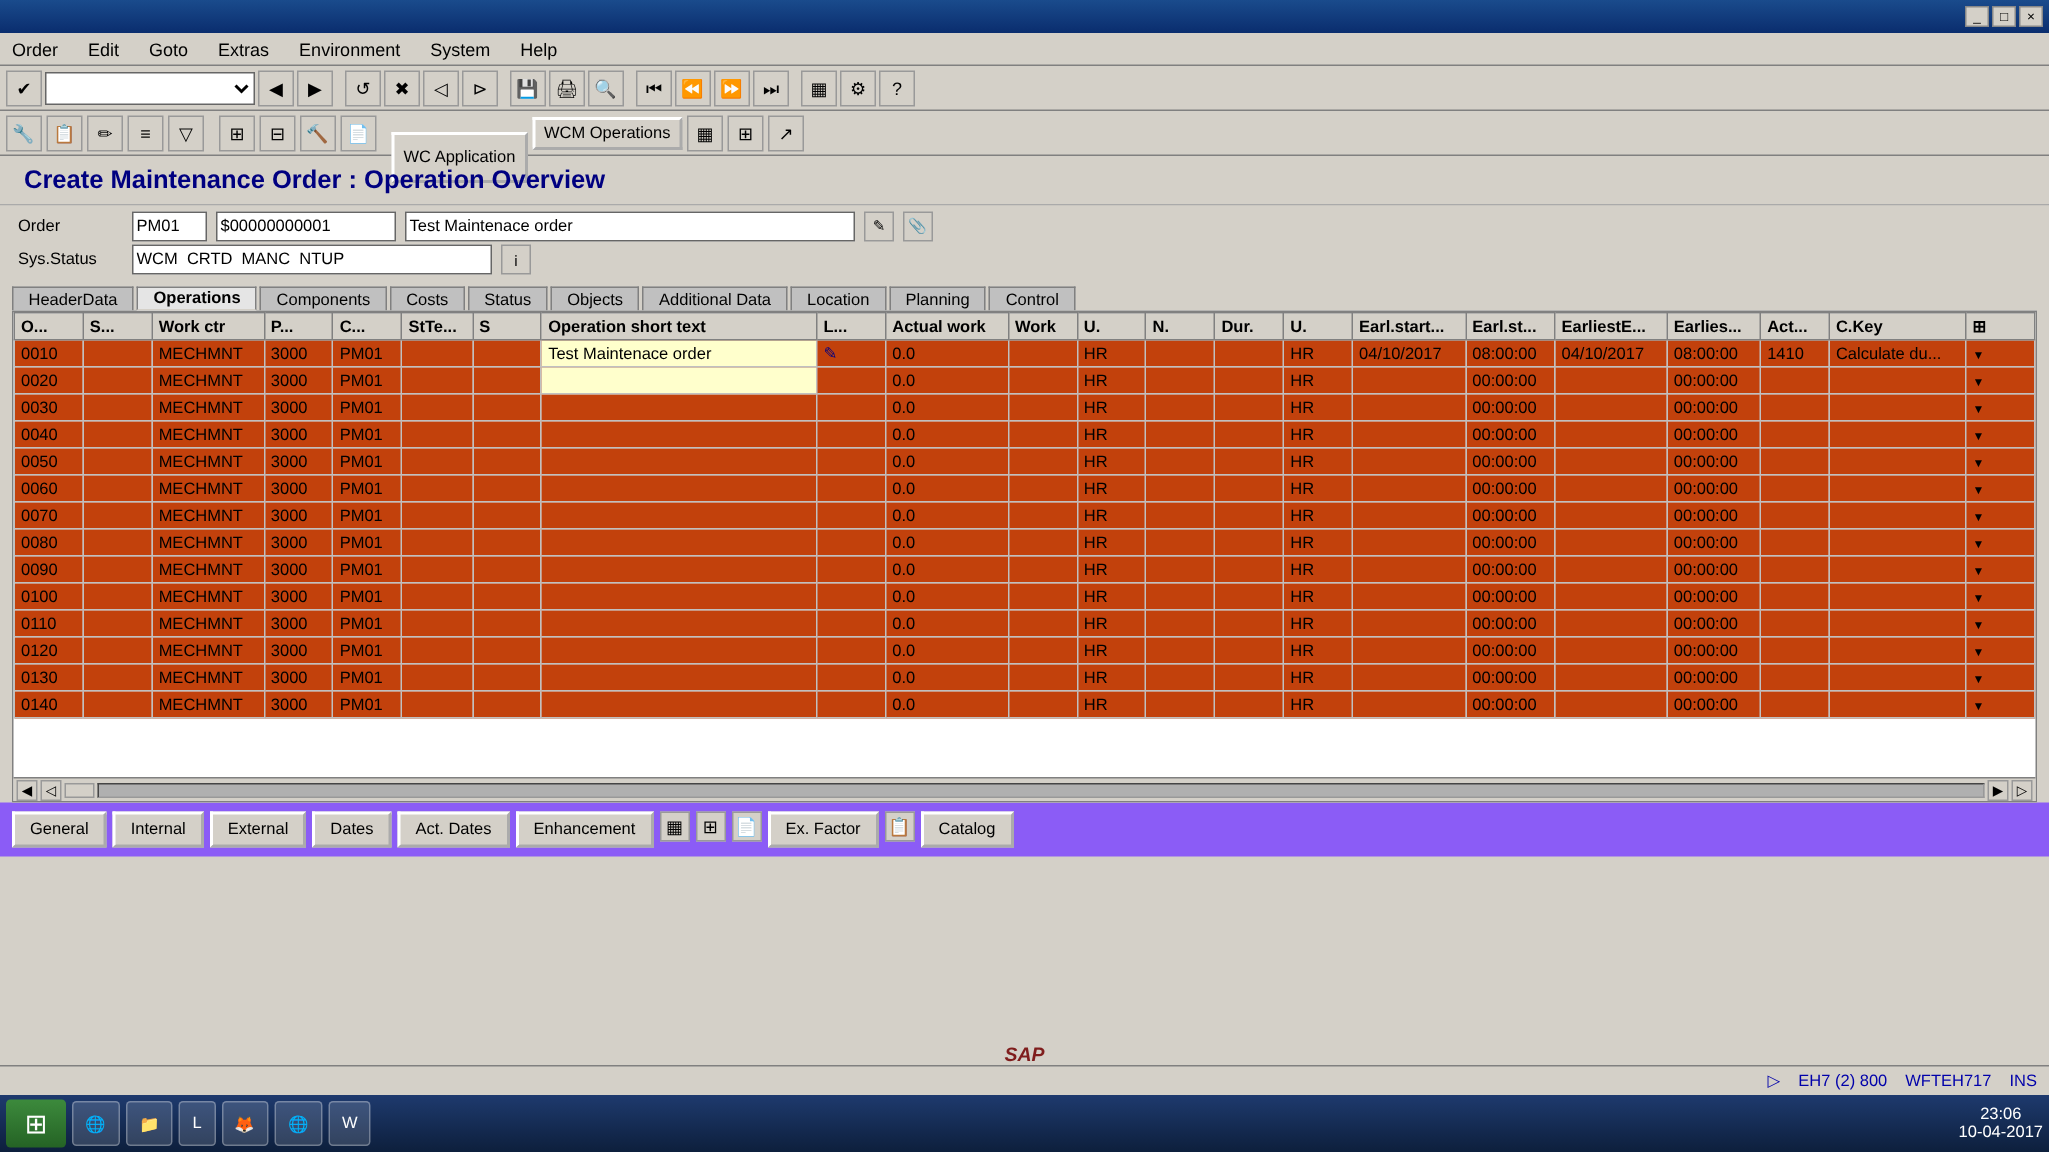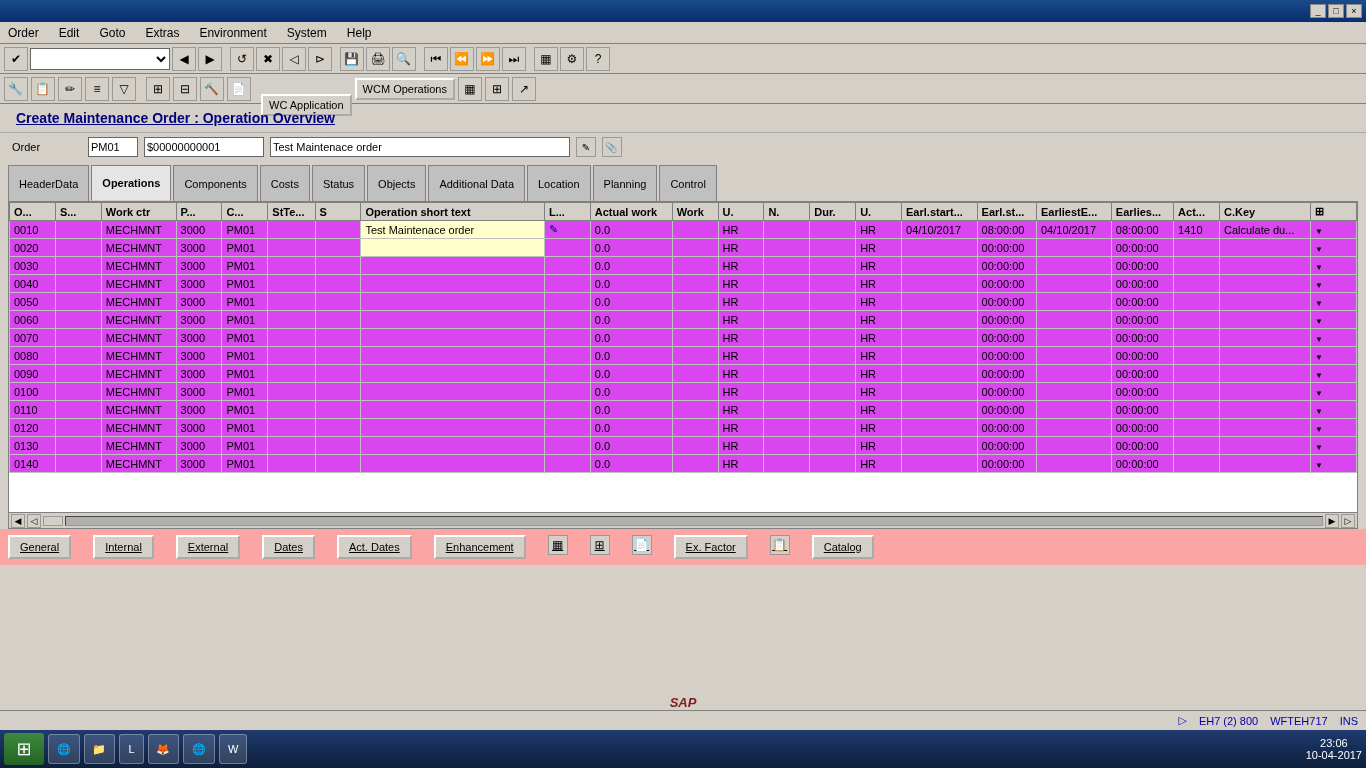--- a/index.html
+++ b/index.html
@@ -76,25 +76,24 @@
       display: flex;
       align-items: center;
       padding: 2px 4px;
       gap: 3px;
     }
 
     
     .page-header {
       background: #d4d0c8;
       padding: 6px 16px;
-      font-size: 14px;
+      font-size: 17px;
       font-weight: bold;
       color: #000080;
       border-bottom: 1px solid #aaa;
-      text-decoration: underline;
     }
 
     
     .form-area {
       background: #d4d0c8;
       padding: 4px 12px;
       display: flex;
       flex-direction: column;
       gap: 2px;
     }
@@ -123,21 +122,21 @@
     }
 
     
     .tabs-container {
       background: #d4d0c8;
       padding: 4px 8px 0 8px;
       display: flex;
       gap: 0;
     }
     .tab {
-      height: 36px;
+      height: 16px;
       padding: 2px 10px;
       background: #c0c0c0;
       border: 1px solid #808080;
       border-bottom: none;
       cursor: pointer;
       font-size: 11px;
       display: flex; align-items: center;
       margin-right: 2px;
     }
     .tab.active {
@@ -162,21 +161,21 @@
     }
     thead th {
       border: 1px solid #808080;
       padding: 2px 4px;
       text-align: left;
       font-weight: bold;
       white-space: nowrap;
       min-width: 40px;
     }
     tbody tr {
-      background: #d946ef;
+      background: #c2410c;
     }
     tbody tr:nth-child(1) td:nth-child(8) {
       background: #ffffcc;
     }
     tbody tr:nth-child(2) td:nth-child(8) {
       background: #ffffcc;
     }
     tbody td {
       border: 1px solid #c0c0c0;
       padding: 1px 4px;
@@ -203,26 +202,25 @@
     }
     .scroll-track {
       flex: 1;
       height: 10px;
       background: #b0b0b0;
       border: 1px inset #999;
     }
 
     
     .bottom-buttons {
-      background: #fca5a5;
+      background: #8b5cf6;
       padding: 6px 8px;
       display: flex;
-      gap: 22px;
+      gap: 4px;
       flex-wrap: wrap;
-      text-decoration: underline;
     }
     .bottom-btn {
       height: 24px;
       padding: 2px 10px;
       background: #d4d0c8;
       border: 2px outset #fff;
       font-size: 11px;
       cursor: pointer;
       display: flex; align-items: center; gap: 4px;
     }
@@ -349,39 +347,44 @@
   <div class="tb-btn">📋</div>
   <div class="tb-btn">✏</div>
   <div class="tb-btn">≡</div>
   <div class="tb-btn">▽</div>
   <div class="tb-separator"></div>
   <div class="tb-btn">⊞</div>
   <div class="tb-btn">⊟</div>
   <div class="tb-btn">🔨</div>
   <div class="tb-btn">📄</div>
   <div class="tb-separator"></div>
-  <button class="bottom-btn" style="height:22px; padding:1px 6px; font-size:11px;margin-top:32px;">WC Application</button>
+  <button class="bottom-btn" style="height:34px; padding:1px 6px; font-size:11px;margin-top:32px;">WC Application</button>
   <button class="bottom-btn" style="height:22px; padding:1px 6px; font-size:11px;">WCM Operations</button>
   <div class="tb-btn">▦</div>
   <div class="tb-btn">⊞</div>
   <div class="tb-btn">↗</div>
 </div>
 
 <div class="page-header">
   <span>Create Maintenance Order : Operation Overview</span>
 </div>
 
 <div class="form-area">
   <div class="form-row">
     <span class="form-label">Order</span>
     <input class="form-input" style="width: 50px;" value="PM01">
     <input class="form-input" style="width: 120px;" value="$00000000001">
     <input class="form-input" style="width: 300px;" value="Test Maintenace order">
     <div class="form-icon-btn">✎</div>
     <div class="form-icon-btn">📎</div>
+  </div>
+  <div class="form-row">
+    <span class="form-label">Sys.Status</span>
+    <input class="form-input" style="width: 240px;" value="WCM  CRTD  MANC  NTUP">
+    <div class="form-icon-btn">ℹ</div>
   </div>
 </div>
 
 <div class="tabs-container">
   <div class="tab">
     <span>HeaderData</span>
   </div>
   <div class="tab active">
     <span>Operations</span>
   </div>

